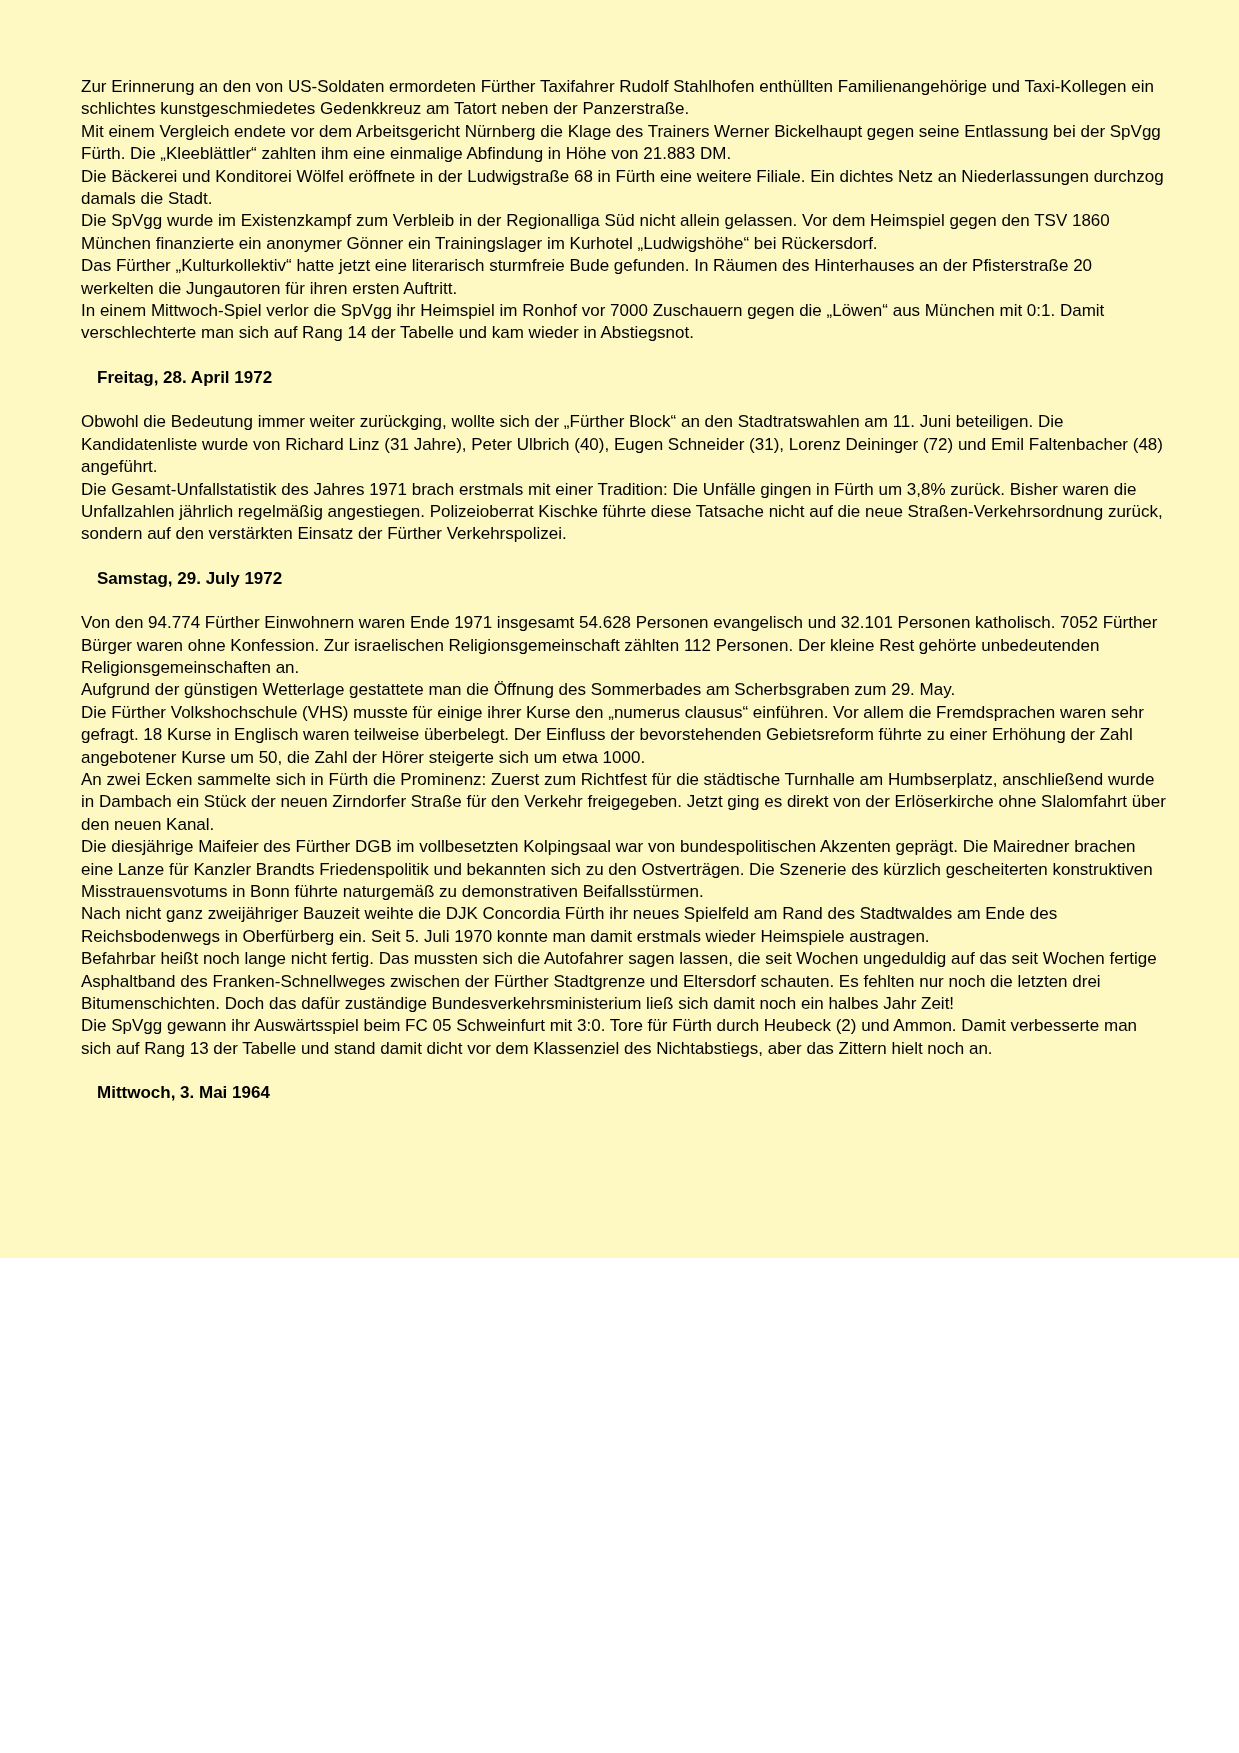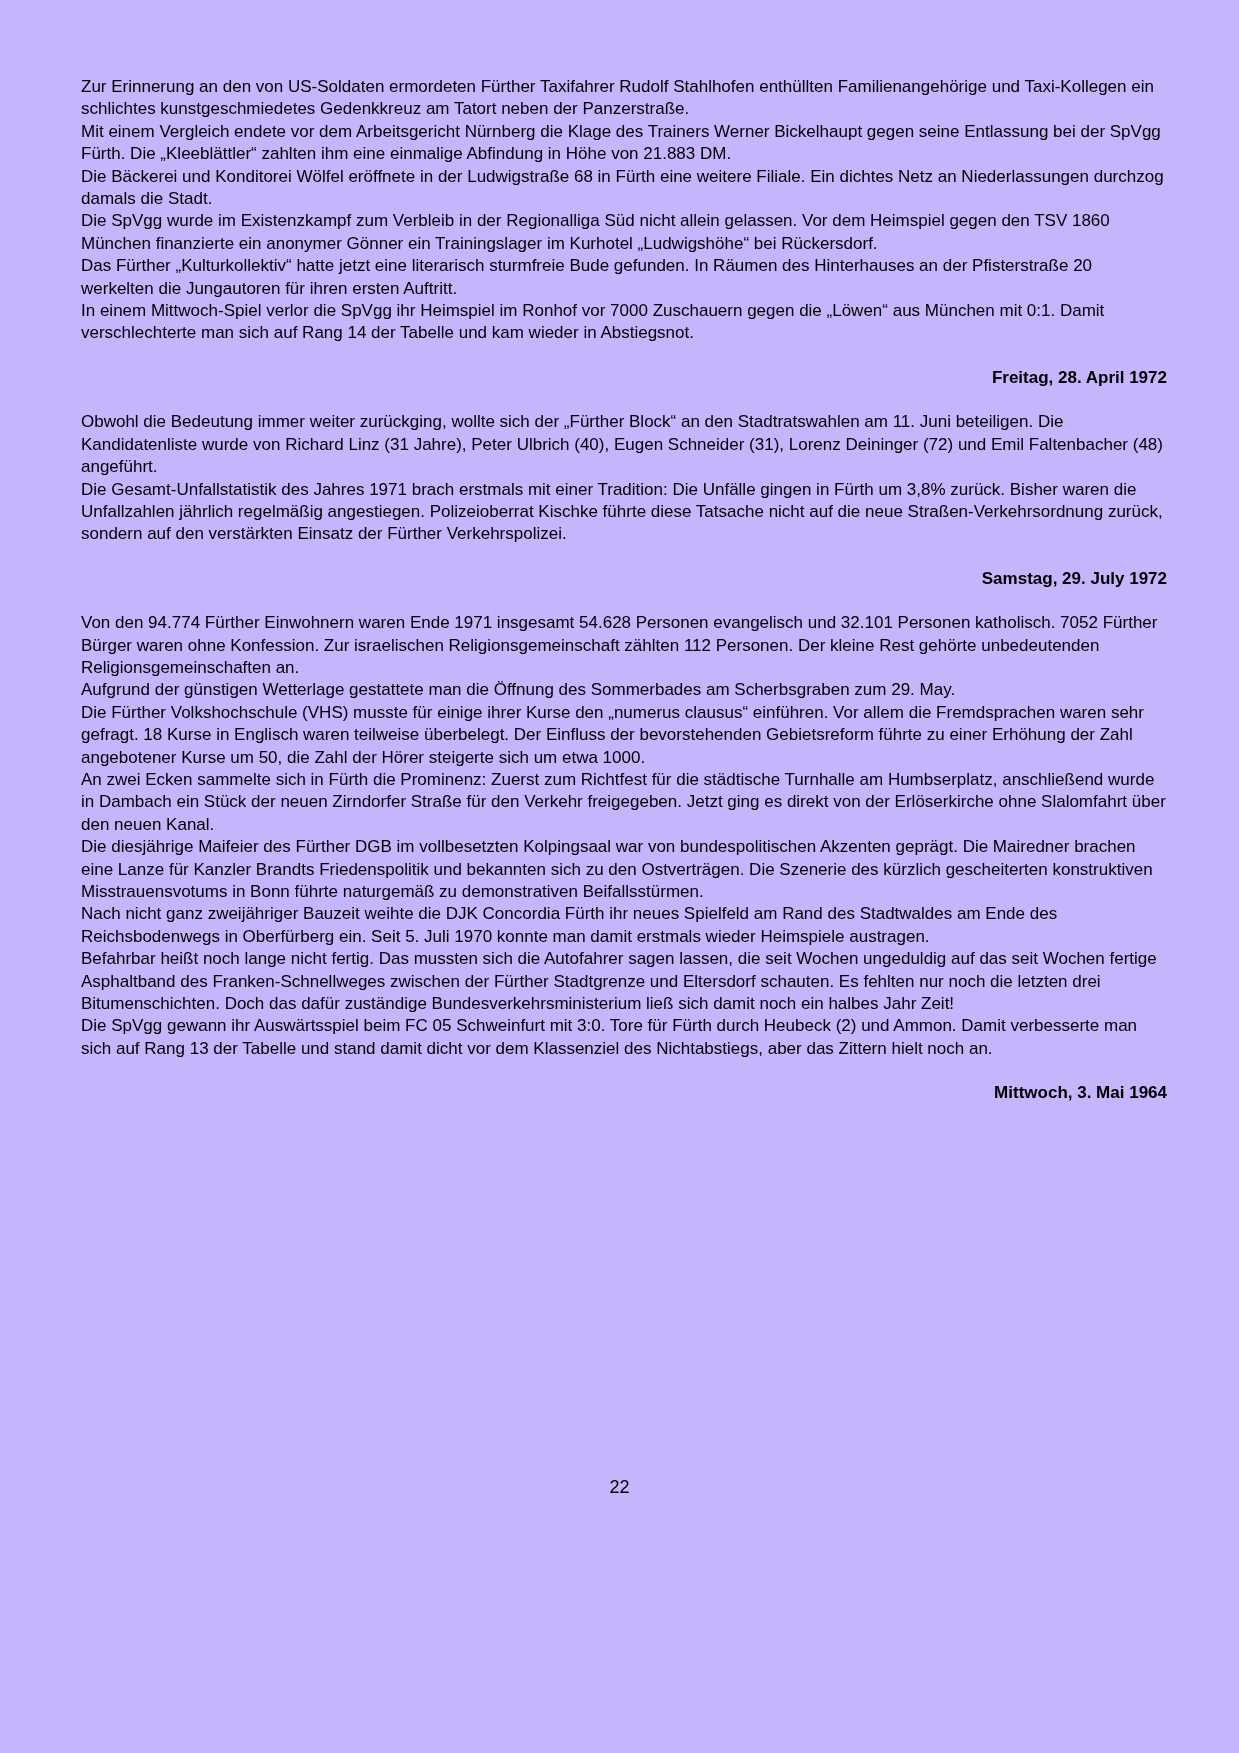--- a/index.html
+++ b/index.html
@@ -4,22 +4,22 @@
 <style>
   * { box-sizing: border-box; }
   html, body {
     margin: 0;
     padding: 0;
     background: #ffffff;
   }
   .page {
     position: relative;
     width: 1239px;
-    height: 1753px;
-    background: #c4b5fd;
+    height: 1258px;
+    background: #fef9c3;
     color: #000000;
     font-family: "Liberation Sans", "DejaVu Sans", sans-serif;
     overflow: hidden;
   }
   .content {
     position: absolute;
     left: 81px;
     top: 76px;
     width: 1086px;
     font-size: 17px;
@@ -27,23 +27,22 @@
     text-align: left;
   }
   .content p {
     margin: 0;
     padding: 0;
   }
   .content h2.date-heading {
     font-size: 17px;
     line-height: 22.4px;
     font-weight: bold;
-    margin: 22px 0 22px 9px;
+    margin: 22px 0 22px 16px;
     padding: 0;
-    text-align: right;
   }
   .page-number {
     position: absolute;
     left: 0;
     top: 1477px;
     width: 100%;
     text-align: center;
     font-family: Liberation Sans, sans-serif;
     font-size: 18px;
     color: #000000;

